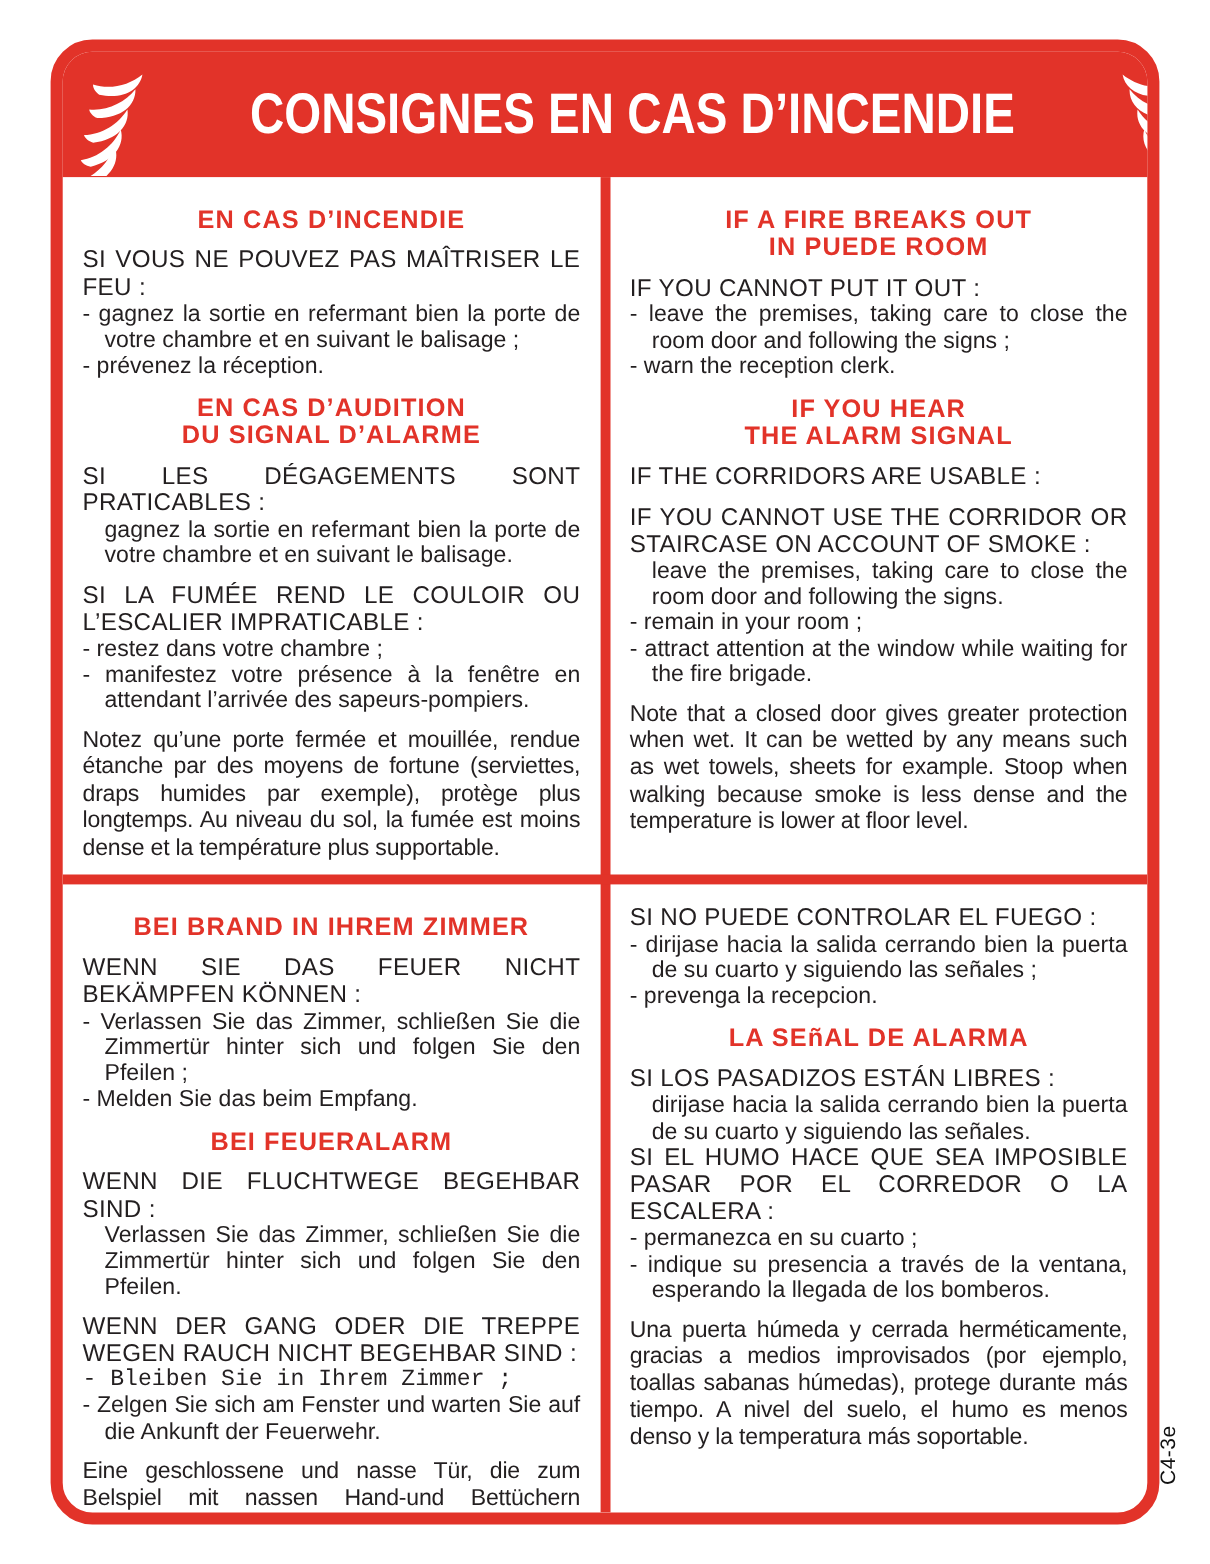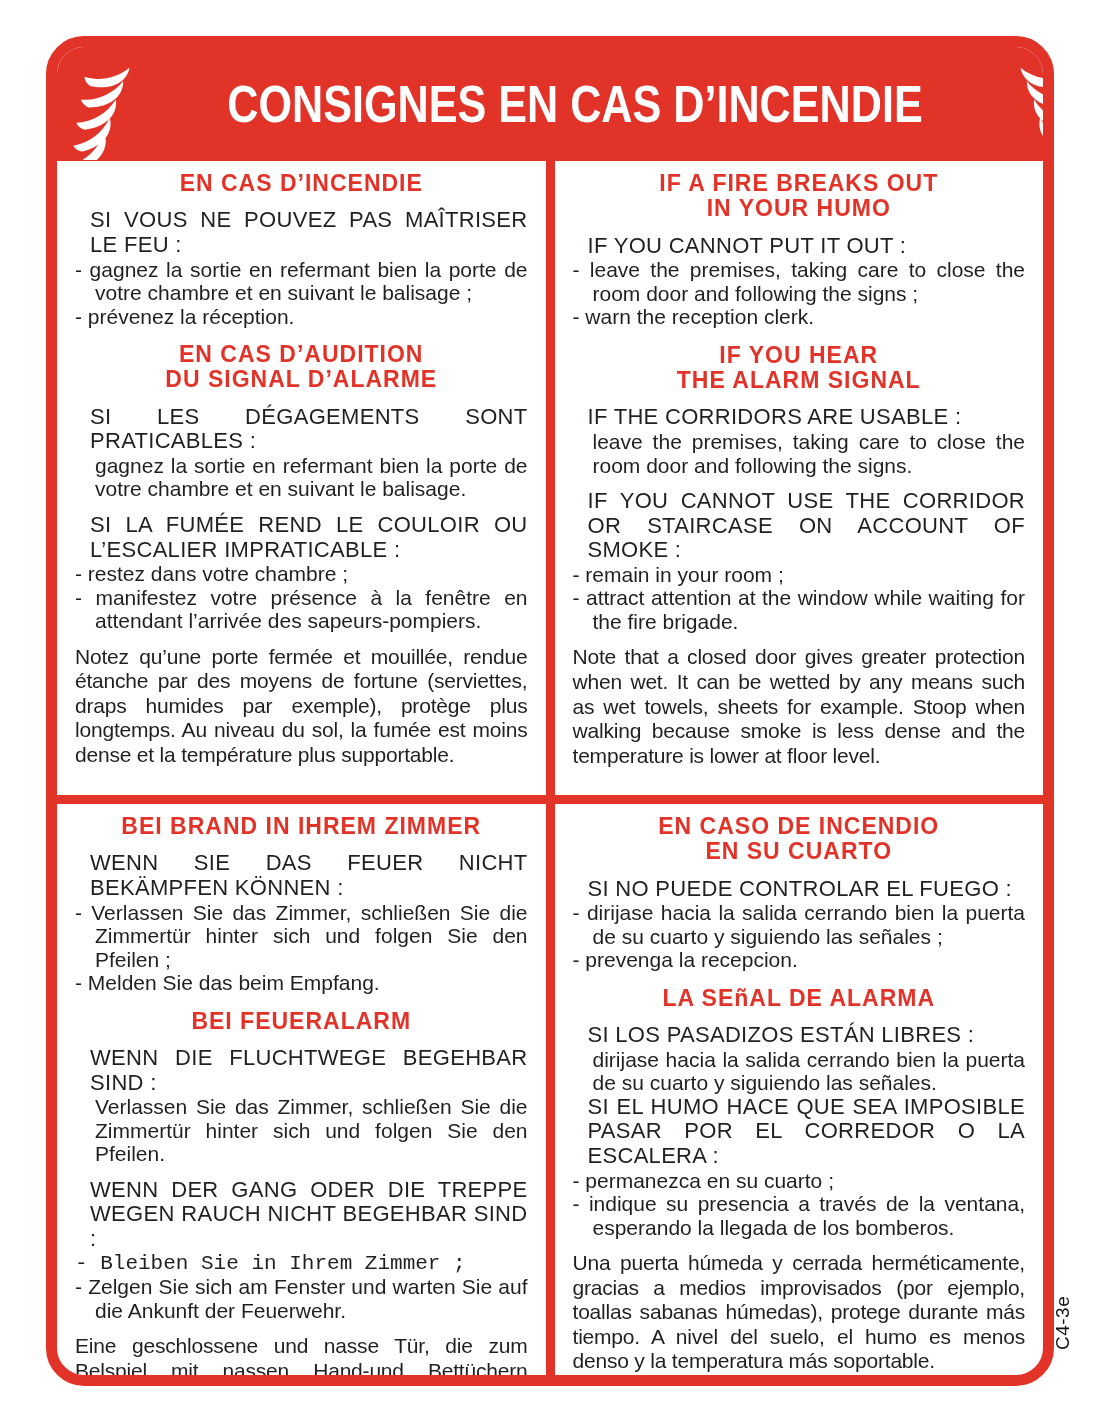--- a/index.html
+++ b/index.html
@@ -38,25 +38,25 @@
   .q-tl{left:0;top:114px;width:calc(50% - 4.5px);height:634px;}
   .q-tr{left:calc(50% + 4.5px);top:114px;right:0;height:644px;}
   .q-bl{left:0;top:757px;width:calc(50% - 4.5px);bottom:0;}
   .q-br{left:calc(50% + 4.5px);top:757px;right:0;bottom:0;}
   
   .sec-heading{
     color:var(--red);font-weight:bold;text-align:center;
     font-size:23px;line-height:1.1;letter-spacing:1px;
     margin:14px 0 8px 0;
   }
-  .sec-heading:first-child{margin-top:4px;}
+  .sec-heading:first-child{margin-top:20px;}
   .blk{margin:0;}
   .lead{
     font-size:22px;line-height:1.12;letter-spacing:0.3px;
-    text-align:justify;margin-top:12px;margin-left:15px;
+    text-align:justify;margin-top:12px;
   }
   .lead.tight{margin-top:0;}
   .bullet{
     font-size:21px;line-height:1.12;text-align:justify;
     padding-left:20px;text-indent:-20px;
   }
   .bullet.gap{font-family:Liberation Mono, monospace;}
   .indent{
     font-size:21px;line-height:1.12;text-align:justify;
     padding-left:20px;
@@ -124,32 +124,32 @@
       <div class="blk lead">SI LES DÉGAGEMENTS SONT PRATICABLES :</div>
       <div class="blk indent">gagnez la sortie en refermant bien la porte de votre chambre et en suivant le balisage.</div>
       <div class="blk lead">SI LA FUMÉE REND LE COULOIR OU L’ESCALIER IMPRATICABLE :</div>
       <div class="blk bullet">- restez dans votre chambre ;</div>
       <div class="blk bullet">- manifestez votre présence à la fenêtre en attendant l’arrivée des sapeurs-pompiers.</div>
       <div class="blk note">Notez qu’une porte fermée et mouillée, rendue étanche par des moyens de fortune (serviettes, draps humides par exemple), protège plus longtemps. Au niveau du sol, la fumée est moins dense et la température plus supportable.</div>
     </div>
   <div class="quad q-tr">
       <div class="sec-heading">
         <div>IF A FIRE BREAKS OUT</div>
-        <div>IN YOUR HUMO</div>
+        <div>IN PUEDE ROOM</div>
       </div>
       <div class="blk lead">IF YOU CANNOT PUT IT OUT :</div>
       <div class="blk bullet">- leave the premises, taking care to close the room door and following the signs ;</div>
       <div class="blk bullet">- warn the reception clerk.</div>
       <div class="sec-heading">
         <div>IF YOU HEAR</div>
         <div>THE ALARM SIGNAL</div>
       </div>
       <div class="blk lead">IF THE CORRIDORS ARE USABLE :</div>
+      <div class="blk lead">IF YOU CANNOT USE THE CORRIDOR OR STAIRCASE ON ACCOUNT OF SMOKE :</div>
       <div class="blk indent">leave the premises, taking care to close the room door and following the signs.</div>
-      <div class="blk lead">IF YOU CANNOT USE THE CORRIDOR OR STAIRCASE ON ACCOUNT OF SMOKE :</div>
       <div class="blk bullet">- remain in your room ;</div>
       <div class="blk bullet">- attract attention at the window while waiting for the fire brigade.</div>
       <div class="blk note">Note that a closed door gives greater protection when wet. It can be wetted by any means such as wet towels, sheets for example. Stoop when walking because smoke is less dense and the temperature is lower at floor level.</div>
     </div>
   <div class="quad q-bl">
       <div class="sec-heading">
         <div>BEI BRAND IN IHREM ZIMMER</div>
       </div>
       <div class="blk lead">WENN SIE DAS FEUER NICHT BEKÄMPFEN KÖNNEN :</div>
       <div class="blk bullet">- Verlassen Sie das Zimmer, schließen Sie die Zimmertür hinter sich und folgen Sie den Pfeilen ;</div>
@@ -158,24 +158,20 @@
         <div>BEI FEUERALARM</div>
       </div>
       <div class="blk lead">WENN DIE FLUCHTWEGE BEGEHBAR SIND :</div>
       <div class="blk indent">Verlassen Sie das Zimmer, schließen Sie die Zimmertür hinter sich und folgen Sie den Pfeilen.</div>
       <div class="blk lead">WENN DER GANG ODER DIE TREPPE WEGEN RAUCH NICHT BEGEHBAR SIND :</div>
       <div class="blk bullet gap">- Bleiben Sie in Ihrem Zimmer ;</div>
       <div class="blk bullet">- Zelgen Sie sich am Fenster und warten Sie auf die Ankunft der Feuerwehr.</div>
       <div class="blk note">Eine geschlossene und nasse Tür, die zum Belspiel mit nassen Hand-und Bettüchern abgedichtet wird, schützt länger. Am Fußboden ist der Rauch weniger dicht und die Temperatur erträglicher.</div>
     </div>
   <div class="quad q-br">
-      <div class="sec-heading">
-        <div>EN CASO DE INCENDIO</div>
-        <div>EN SU CUARTO</div>
-      </div>
       <div class="blk lead">SI NO PUEDE CONTROLAR EL FUEGO :</div>
       <div class="blk bullet">- dirijase hacia la salida cerrando bien la puerta de su cuarto y siguiendo las señales ;</div>
       <div class="blk bullet">- prevenga la recepcion.</div>
       <div class="sec-heading">
         <div>LA SEñAL DE ALARMA</div>
       </div>
       <div class="blk lead">SI LOS PASADIZOS ESTÁN LIBRES :</div>
       <div class="blk indent">dirijase hacia la salida cerrando bien la puerta de su cuarto y siguiendo las señales.</div>
       <div class="blk lead tight">SI EL HUMO HACE QUE SEA IMPOSIBLE PASAR POR EL CORREDOR O LA ESCALERA :</div>
       <div class="blk bullet">- permanezca en su cuarto ;</div>

